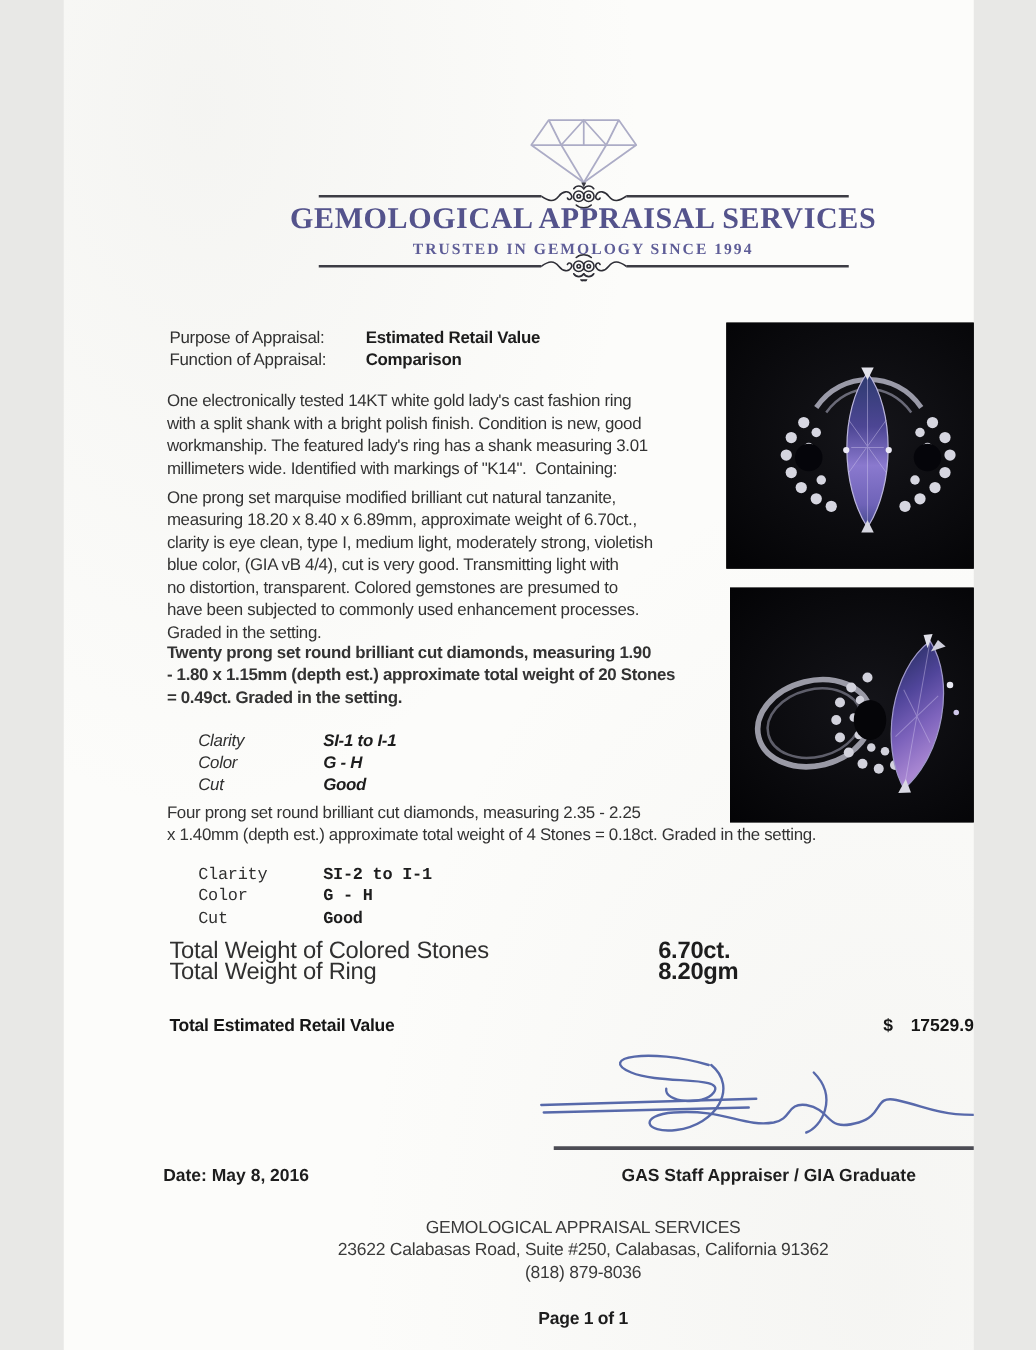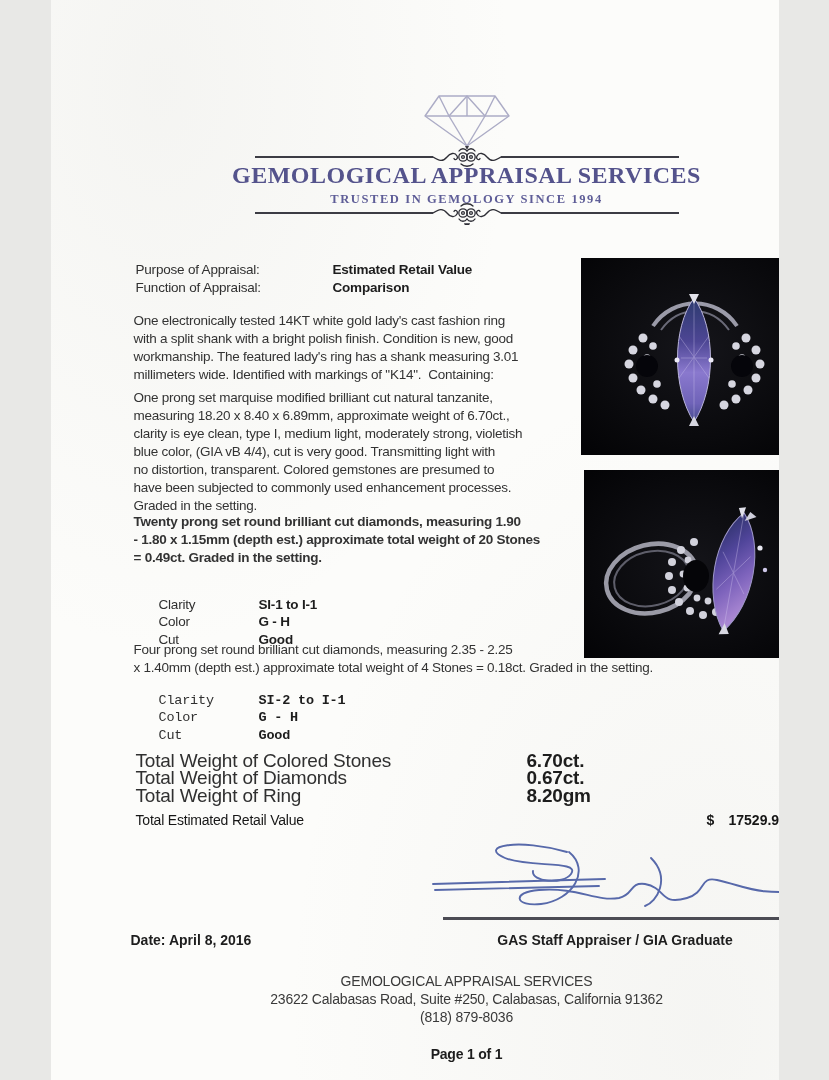--- a/index.html
+++ b/index.html
@@ -29,39 +29,39 @@
   }
   .hdr-tagline{
     position:absolute;left:0;top:192px;width:832px;text-align:center;
     font-family:"Liberation Serif", serif;
     font-size:12.5px;letter-spacing:1.6px;
     color:#5e5d97;font-weight:600;
   }
 
   
   .meta{position:absolute;left:85px;top:261px;font-size:13.5px;line-height:17.5px;letter-spacing:-.2px;}
-  .meta-row{display:flex;gap:40px;}
+  .meta-row{display:flex;}
   .meta-label{width:157px;}
   .meta-value{font-weight:700;color:#1d1d1d;}
 
   .para{
     position:absolute;left:83px;
     font-size:13.5px;line-height:18px;letter-spacing:-.25px;
     white-space:pre;color:#333;
   }
   .grade-table{position:absolute;left:108px;font-size:13.5px;line-height:17.3px;letter-spacing:-.2px;}
   .g-label{display:inline-block;width:100px;}
   .g-value{font-weight:700;color:#1d1d1d;}
 
   .totals{position:absolute;left:85px;top:752px;font-size:19px;line-height:17.3px;letter-spacing:-.2px;}
   .t-label{display:inline-block;width:391px;}
   .t-value{font-weight:700;color:#1d1d1d;}
 
   .grand-row{position:absolute;left:0;top:812px;width:829px;font-size:14px;}
-  .grand-label{position:absolute;left:85px;top:0;font-weight:400;color:#161616;letter-spacing:-.2px;}
+  .grand-label{position:absolute;left:85px;top:0;font-weight:700;color:#161616;letter-spacing:-.2px;}
   .grand-cur{position:absolute;left:656px;top:0;font-weight:700;color:#161616;}
   .grand-amt{position:absolute;left:678px;top:0;font-weight:700;color:#161616;}
 
   
   .sig-svg{position:absolute;left:368px;top:840px;width:396px;height:76px;}
   .sig-line{position:absolute;left:392px;top:917px;width:345px;height:2.5px;background:#4c4c54;}
   .date-label{position:absolute;left:80px;top:932px;font-size:14px;font-weight:700;color:#1d1d1d;}
   .appraiser-label{position:absolute;left:392px;top:932px;width:345px;text-align:center;font-size:14px;font-weight:700;color:#1d1d1d;}
 
   
@@ -150,59 +150,58 @@
 measuring 18.20 x 8.40 x 6.89mm, approximate weight of 6.70ct.,
 clarity is eye clean, type I, medium light, moderately strong, violetish
 blue color, (GIA vB 4/4), cut is very good. Transmitting light with
 no distortion, transparent. Colored gemstones are presumed to
 have been subjected to commonly used enhancement processes.
 Graded in the setting.</div>
   <div class="para" style="top:513px;font-weight:bold;">Twenty prong set round brilliant cut diamonds, measuring 1.90
 - 1.80 x 1.15mm (depth est.) approximate total weight of 20 Stones
 = 0.49ct. Graded in the setting.</div>
 
-  <div class="grade-table" style="top:596px;">
+  <div class="grade-table" style="top:584px;font-style:italic;">
     <div><span class="g-label">Clarity</span><span class="g-value">SI-1 to I-1</span></div>
     <div><span class="g-label">Color</span><span class="g-value">G - H</span></div>
     <div><span class="g-label">Cut</span><span class="g-value">Good</span></div>
   </div>
 
   <div class="para" style="top:641px;">Four prong set round brilliant cut diamonds, measuring 2.35 - 2.25
 x 1.40mm (depth est.) approximate total weight of 4 Stones = 0.18ct. Graded in the setting.</div>
 
   <div class="grade-table" style="top:692px;font-family:Liberation Mono, monospace;">
     <div><span class="g-label">Clarity</span><span class="g-value">SI-2 to I-1</span></div>
     <div><span class="g-label">Color</span><span class="g-value">G - H</span></div>
     <div><span class="g-label">Cut</span><span class="g-value">Good</span></div>
   </div>
 
   <div class="totals">
     <div><span class="t-label">Total Weight of Colored Stones</span><span class="t-value">6.70ct.</span></div>
-    <div><span class="t-label">Total Weight of Diamonds</span><span class="t-value">0.67ct.</span></div>
     <div><span class="t-label">Total Weight of Ring</span><span class="t-value">8.20gm</span></div>
   </div>
 
   <div class="grand-row">
     <span class="grand-label">Total Estimated Retail Value</span>
     <span class="grand-cur">$</span>
     <span class="grand-amt">17529.93</span>
   </div>
 
   <svg class="sig-svg" viewBox="0 0 396 76">
     <g fill="none" stroke="#4a5da4" stroke-width="1.9" stroke-linecap="round" opacity="0.92">
       <path d="M14,44 L186,39"></path>
       <path d="M16,50 L180,46"></path>
       <path d="M148,12 C100,-2 58,6 86,18 C110,28 162,20 152,34 C144,45 112,42 114,31"></path>
       <path d="M150,12 C172,30 154,60 122,64 C96,67 92,52 120,50 C160,47 176,62 200,58 C215,55 210,42 226,44 C248,48 240,66 268,58 C288,52 280,36 298,40 C330,47 334,56 394,50"></path>
       <path d="M232,18 C252,38 238,62 226,66"></path>
       <path d="M372,42 C388,46 386,60 370,58"></path>
     </g>
   </svg>
   <div class="sig-line"></div>
-  <div class="date-label">Date: April 8, 2016</div>
+  <div class="date-label">Date: May 8, 2016</div>
   <div class="appraiser-label">GAS Staff Appraiser / GIA Graduate</div>
 
   <div class="footer">
     <div>GEMOLOGICAL APPRAISAL SERVICES</div>
     <div>23622 Calabasas Road, Suite #250, Calabasas, California 91362</div>
     <div>(818) 879-8036</div>
     <div class="page-ind">Page 1 of 1</div>
   </div>
 
   <div class="photo photo1">

